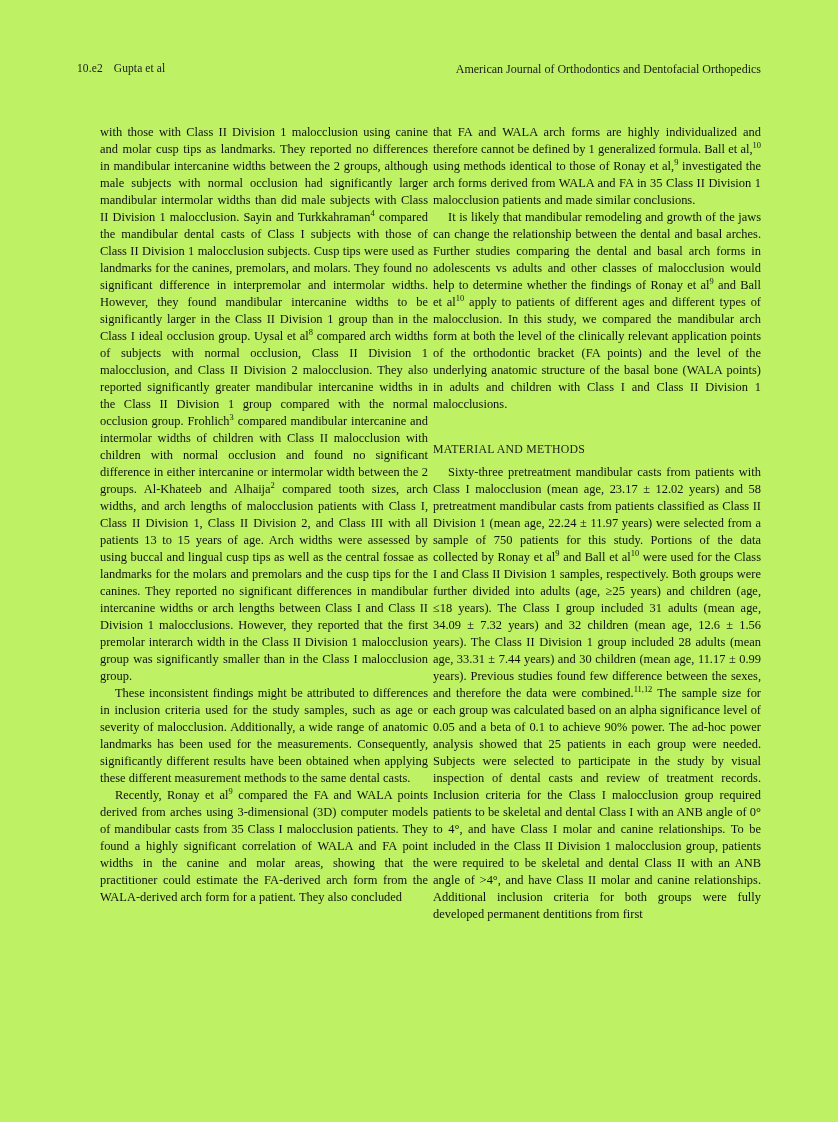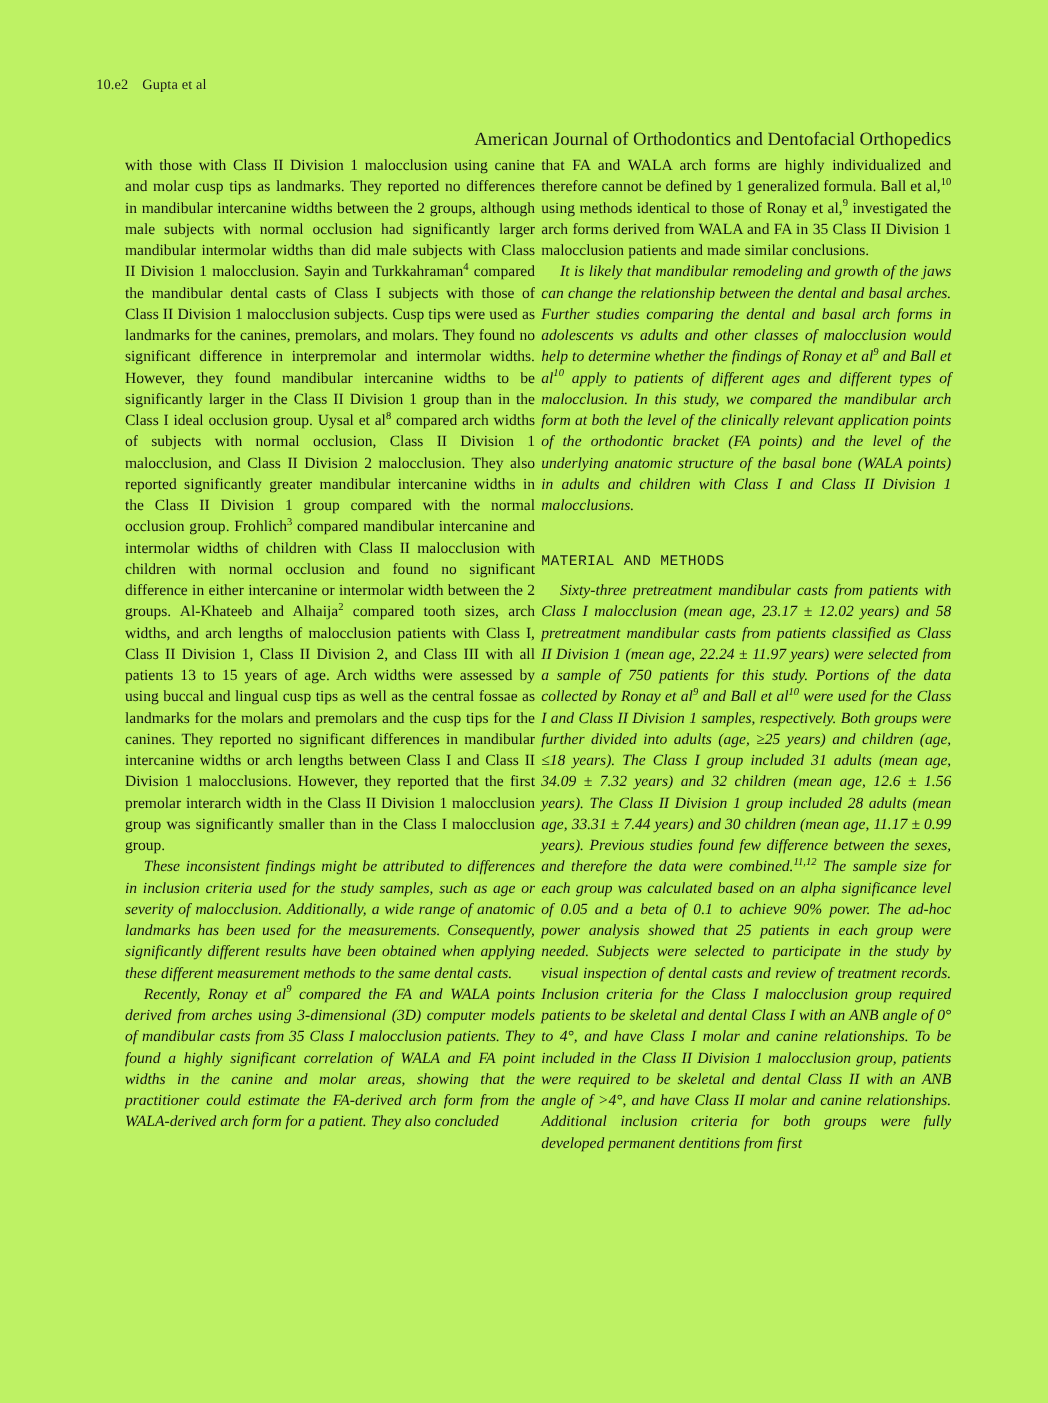--- a/index.html
+++ b/index.html
@@ -46,25 +46,24 @@
   }
   .rh-left .folio {
     margin-right: 11px;
   }
   .rh-right {
     position: absolute;
     right: 0;
     top: 0;
     text-align: right;
     font-family: "Liberation Serif", "DejaVu Serif", serif;
-    font-size: 15px;
+    font-size: 12px;
     line-height: 15px;
     color: #1a1a1a;
     white-space: nowrap;
-    margin-top: 43px;
   }
 
   
   .columns {
     position: absolute;
     left: 77px;
     top: 124px;
     width: 684px;
   }
   .col {
@@ -79,31 +78,30 @@
     margin: 0;
     font-size: 12.45px;
     line-height: 17.0px;
     text-align: justify;
     text-justify: inter-word;
     hyphens: manual;
     word-spacing: 0.1px;
   }
   p.body.indent {
     text-indent: 15px;
-    font-style: italic;
   }
   sup {
     font-size: 0.68em;
     vertical-align: super;
     line-height: 0;
   }
 
   h2.section {
     margin: 0;
-    font-family: Liberation Mono, monospace;
+    font-family: Liberation Serif, serif;
     font-size: 11.8px;
     font-weight: 400;
     line-height: 17px;
     letter-spacing: 0.25px;
     color: #1a1a1a;
     text-align: left;
   }
   .gap-before-section { height: 28px; }
   .gap-after-section  { height: 6px; }
 </style>

